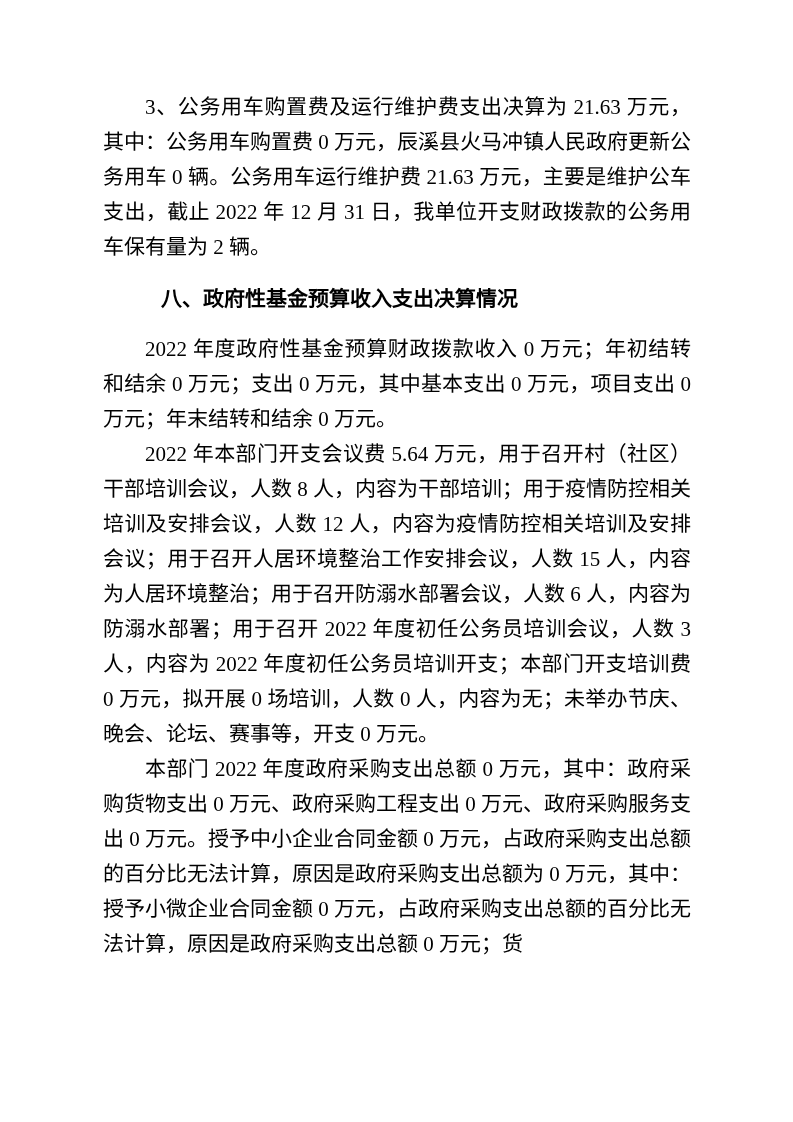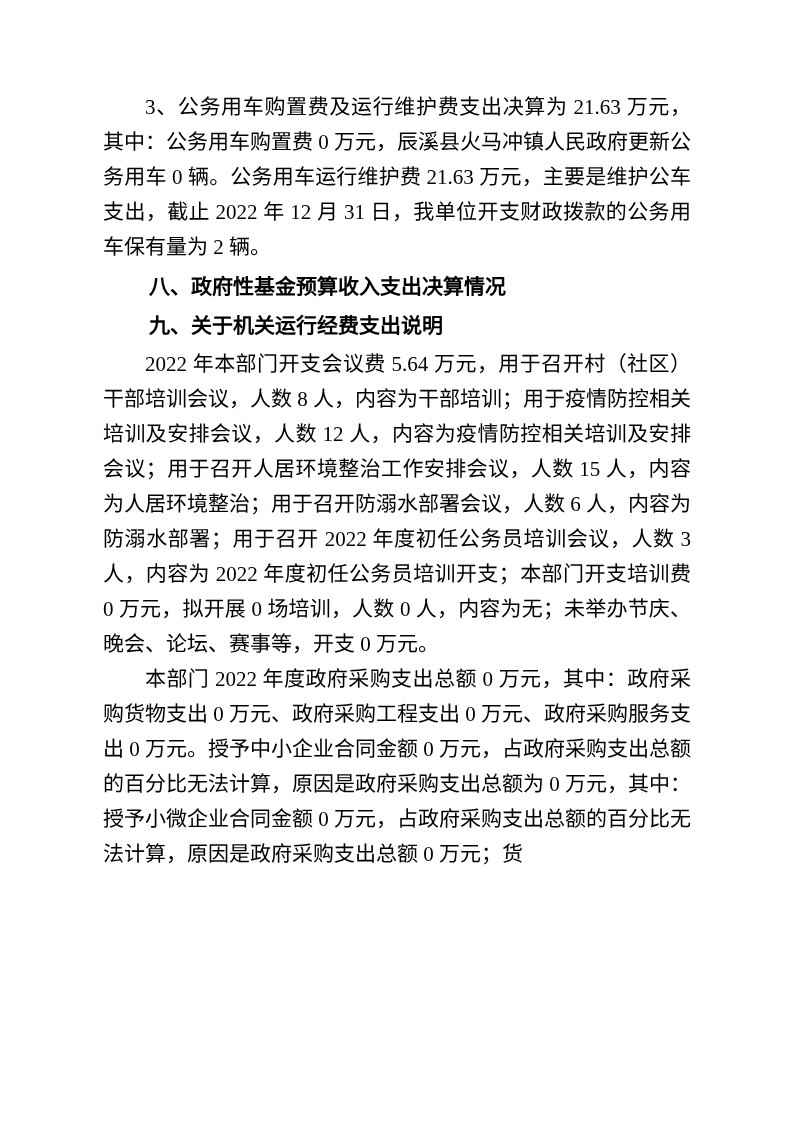--- a/index.html
+++ b/index.html
@@ -25,42 +25,42 @@
     line-height: 35px;
     text-align: justify;
   }
   .para {
     margin: 0;
     padding: 0;
     text-indent: 2em;
     font-weight: normal;
   }
   .heading {
-    margin: 4px;
+    margin: 16px;
     padding: 0;
     text-indent: 2em;
     font-family: "Liberation Sans", "DejaVu Sans", sans-serif;
     font-weight: bold;
     font-size: 21px;
     line-height: 35px;
     text-align: left;
   }
 </style>
 </head>
 <body>
 
 <div class="page">
   <div class="doc-content">
 
     <p class="para">3、公务用车购置费及运行维护费支出决算为 21.63 万元，其中：公务用车购置费 0 万元，辰溪县火马冲镇人民政府更新公务用车 0 辆。公务用车运行维护费 21.63 万元，主要是维护公车支出，截止 2022 年 12 月 31 日，我单位开支财政拨款的公务用车保有量为 2 辆。</p>
 
     <h2 class="heading">八、政府性基金预算收入支出决算情况</h2>
 
+    <p class="para">2022 年度政府性基金预算财政拨款收入 0 万元；年初结转和结余 0 万元；支出 0 万元，其中基本支出 0 万元，项目支出 0 万元；年末结转和结余 0 万元。</p>
 
-    <h2 class="heading">九、关于机关运行经费支出说明</h2>
 
 
 
     <p class="para">2022 年本部门开支会议费 5.64 万元，用于召开村（社区）干部培训会议，人数 8 人，内容为干部培训；用于疫情防控相关培训及安排会议，人数 12 人，内容为疫情防控相关培训及安排会议；用于召开人居环境整治工作安排会议，人数 15 人，内容为人居环境整治；用于召开防溺水部署会议，人数 6 人，内容为防溺水部署；用于召开 2022 年度初任公务员培训会议，人数 3 人，内容为 2022 年度初任公务员培训开支；本部门开支培训费 0 万元，拟开展 0 场培训，人数 0 人，内容为无；未举办节庆、晚会、论坛、赛事等，开支 0 万元。</p>
 
 
     <p class="para">本部门 2022 年度政府采购支出总额 0 万元，其中：政府采购货物支出 0 万元、政府采购工程支出 0 万元、政府采购服务支出 0 万元。授予中小企业合同金额 0 万元，占政府采购支出总额的百分比无法计算，原因是政府采购支出总额为 0 万元，其中：授予小微企业合同金额 0 万元，占政府采购支出总额的百分比无法计算，原因是政府采购支出总额 0 万元；货</p>
 
   </div>
 </div>

